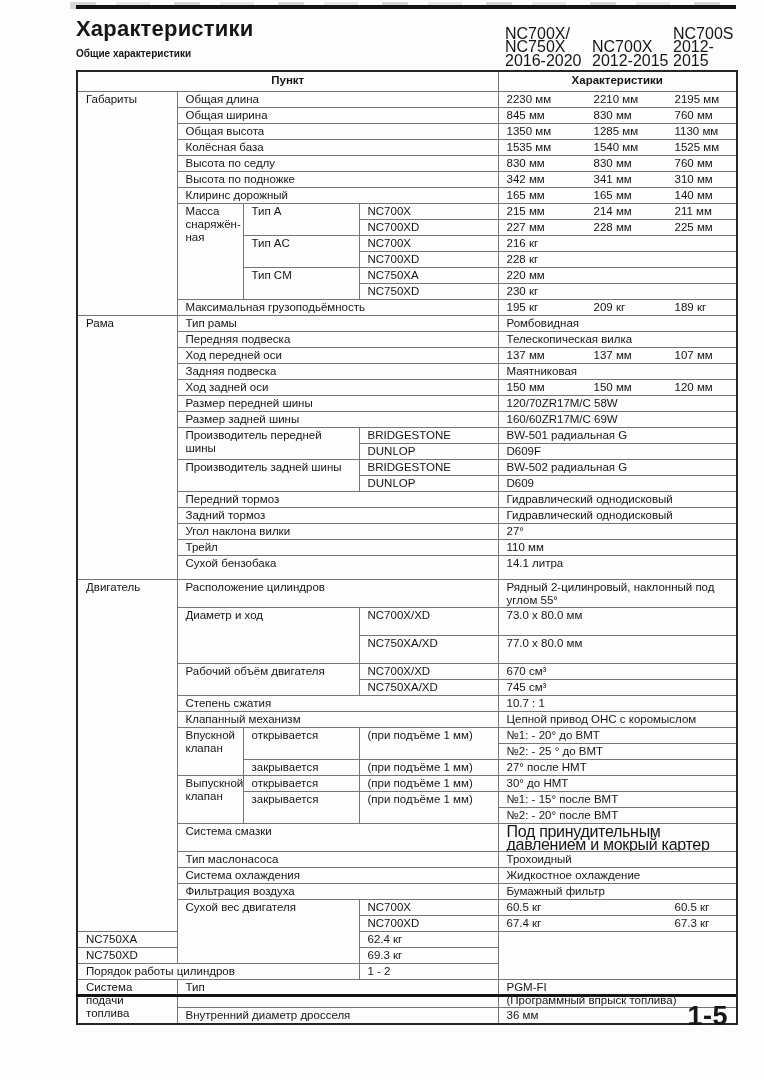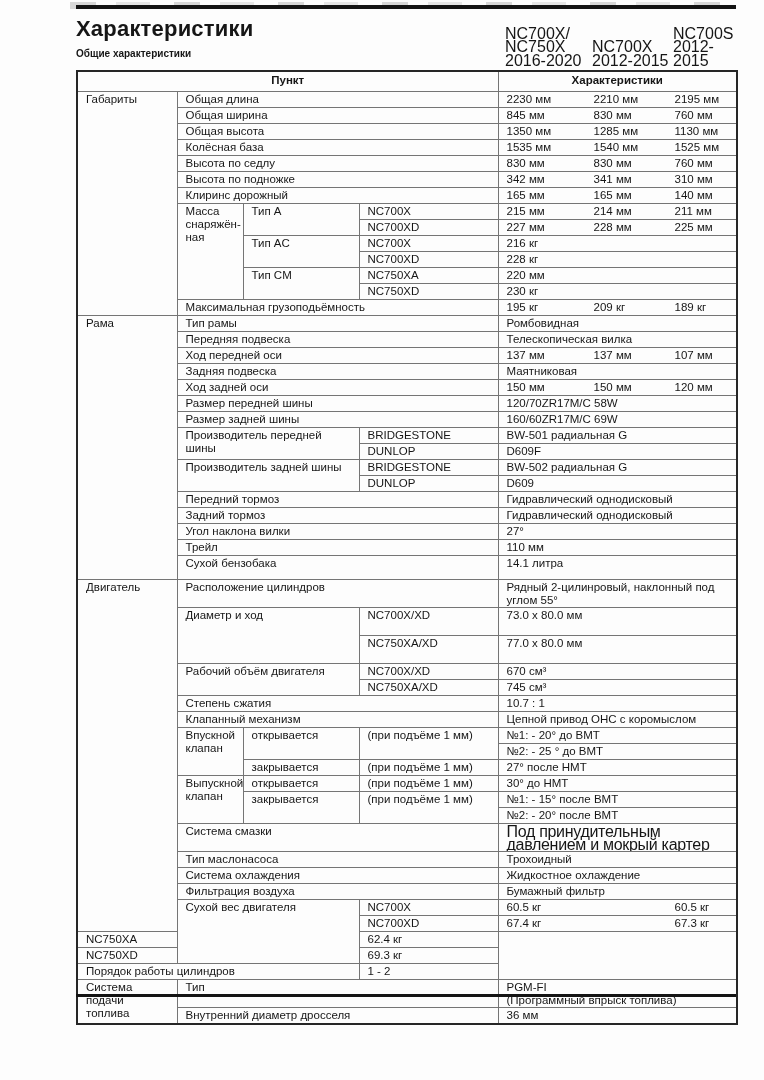--- a/index.html
+++ b/index.html
@@ -437,13 +437,14 @@
         <tr>
           <td colspan="3">Внутренний диаметр дросселя</td>
           <td class="val">36 мм</td>
         </tr>
       </tbody>
   </table>
 </div>
 
 <div class="bottom-block">
   <div class="bottom-rule"></div>
+  <div class="page-number">1-5</div>
 </div>
 
 </body></html>

